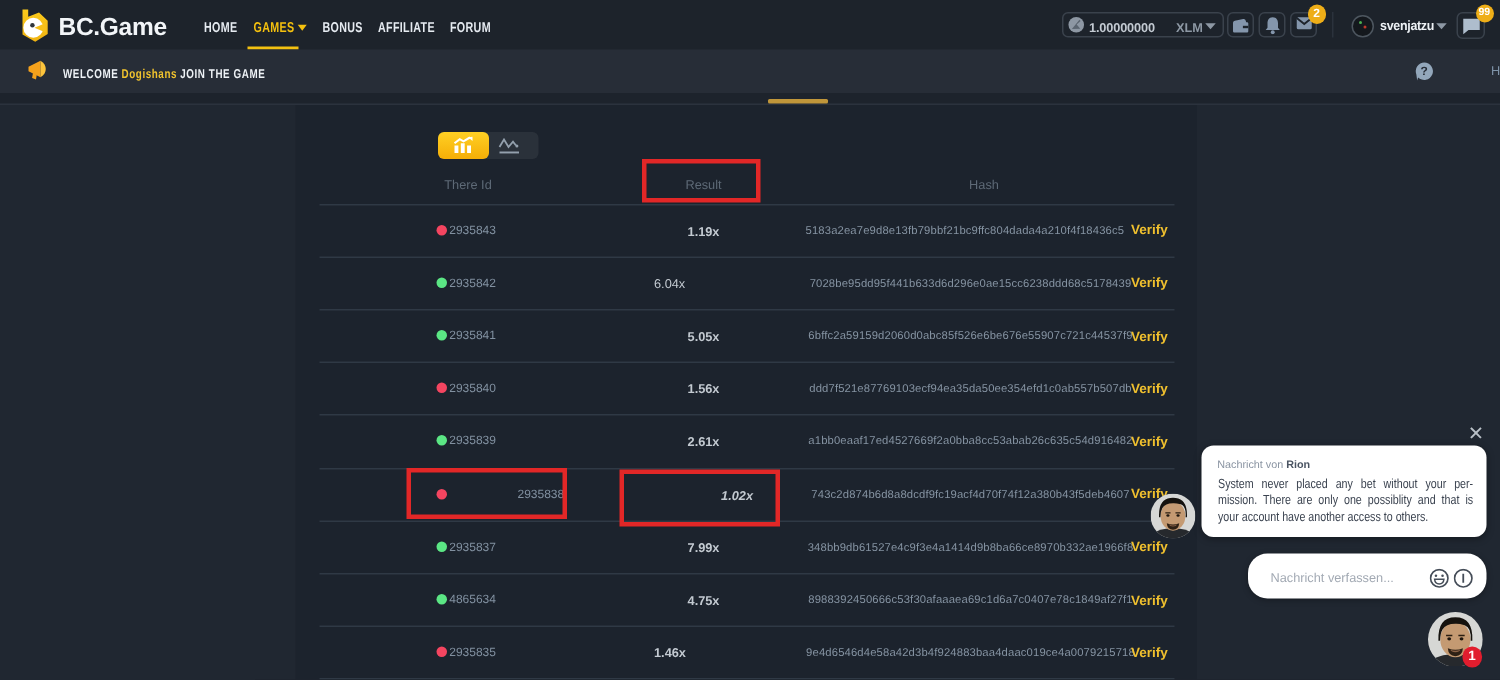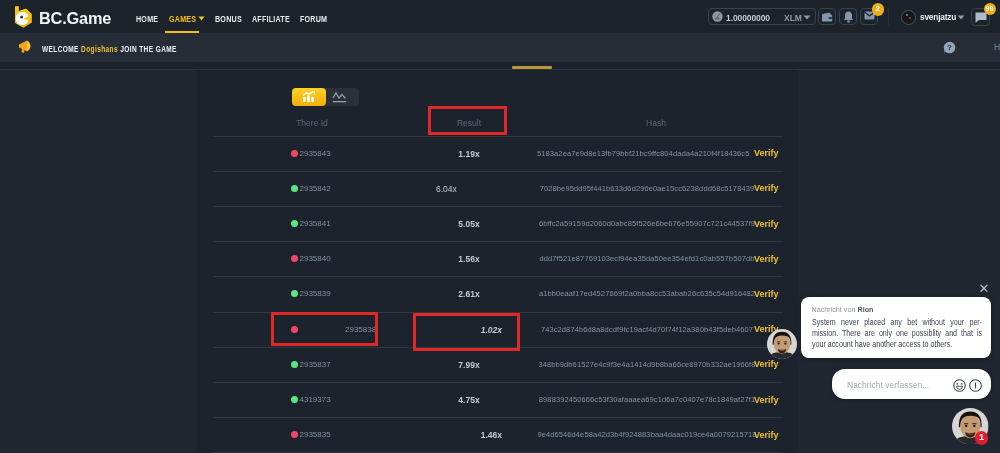--- a/index.html
+++ b/index.html
@@ -162,27 +162,27 @@
     <div class="abs" style="left:298px;top:324.6px;font-size:8px;color:#8190a0;margin-left:47px;">2935838</div>
     <div class="abs" style="left:436px;top:324.6px;width:66px;text-align:right;font-size:8.5px;font-weight:bold;color:#c3cad1;font-style:italic;">1.02x</div>
     <div class="abs" style="left:537px;top:324.6px;width:220px;text-align:center;font-size:7.5px;letter-spacing:0.1px;color:#8593a2;white-space:nowrap;overflow:hidden;">743c2d874b6d8a8dcdf9fc19acf4d70f74f12a380b43f5deb4607</div>
     <div class="abs" style="left:754px;top:324.1px;font-size:9px;font-weight:bold;color:#f0c02e;">Verify</div>
     <div class="abs" style="left:290.5px;top:360.8px;width:7px;height:7px;border-radius:50%;background:#5be684;"></div>
     <div class="abs" style="left:299.5px;top:359.8px;font-size:8px;color:#8190a0;">2935837</div>
     <div class="abs" style="left:436px;top:359.8px;width:66px;text-align:center;font-size:8.5px;font-weight:bold;color:#c3cad1;">7.99x</div>
     <div class="abs" style="left:537px;top:359.8px;width:220px;text-align:center;font-size:7.5px;letter-spacing:0.1px;color:#8593a2;white-space:nowrap;overflow:hidden;">348bb9db61527e4c9f3e4a1414d9b8ba66ce8970b332ae1966f8</div>
     <div class="abs" style="left:754px;top:359.3px;font-size:9px;font-weight:bold;color:#f0c02e;">Verify</div>
     <div class="abs" style="left:290.5px;top:396px;width:7px;height:7px;border-radius:50%;background:#5be684;"></div>
-    <div class="abs" style="left:299.5px;top:395px;font-size:8px;color:#8190a0;">4319373</div>
+    <div class="abs" style="left:299.5px;top:395px;font-size:8px;color:#8190a0;">4865634</div>
     <div class="abs" style="left:436px;top:395px;width:66px;text-align:center;font-size:8.5px;font-weight:bold;color:#c3cad1;">4.75x</div>
     <div class="abs" style="left:537px;top:395px;width:220px;text-align:center;font-size:7.5px;letter-spacing:0.1px;color:#8593a2;white-space:nowrap;overflow:hidden;">8988392450666c53f30afaaaea69c1d6a7c0407e78c1849af27f1</div>
     <div class="abs" style="left:754px;top:394.5px;font-size:9px;font-weight:bold;color:#f0c02e;">Verify</div>
     <div class="abs" style="left:290.5px;top:431.20000000000005px;width:7px;height:7px;border-radius:50%;background:#f44560;"></div>
     <div class="abs" style="left:299.5px;top:430.20000000000005px;font-size:8px;color:#8190a0;">2935835</div>
-    <div class="abs" style="left:436px;top:430.20000000000005px;width:66px;text-align:right;font-size:8.5px;font-weight:bold;color:#c3cad1;">1.46x</div>
+    <div class="abs" style="left:436px;top:430.20000000000005px;width:66px;text-align:left;font-size:8.5px;font-weight:bold;color:#c3cad1;">1.46x</div>
     <div class="abs" style="left:537px;top:430.20000000000005px;width:220px;text-align:center;font-size:7.5px;letter-spacing:0.1px;color:#8593a2;white-space:nowrap;overflow:hidden;">9e4d6546d4e58a42d3b4f924883baa4daac019ce4a0079215718</div>
     <div class="abs" style="left:754px;top:429.70000000000005px;font-size:9px;font-weight:bold;color:#f0c02e;">Verify</div>
   </div>
 
 <div class="abs" style="left:428px;top:105.8px;width:78.6px;height:29.6px;border:3.5px solid #e22727;"></div>
 <div class="abs" style="left:270.5px;top:312px;width:107.5px;height:34px;border:3.5px solid #e22727;"></div>
 <div class="abs" style="left:412.5px;top:312.8px;width:107.5px;height:37.9px;border:3.5px solid #e22727;"></div>
 
 <div class="abs" style="left:977px;top:282px;width:14px;height:14px;color:#b9c0c7;font-size:13px;line-height:14px;text-align:center;">✕</div>
 

